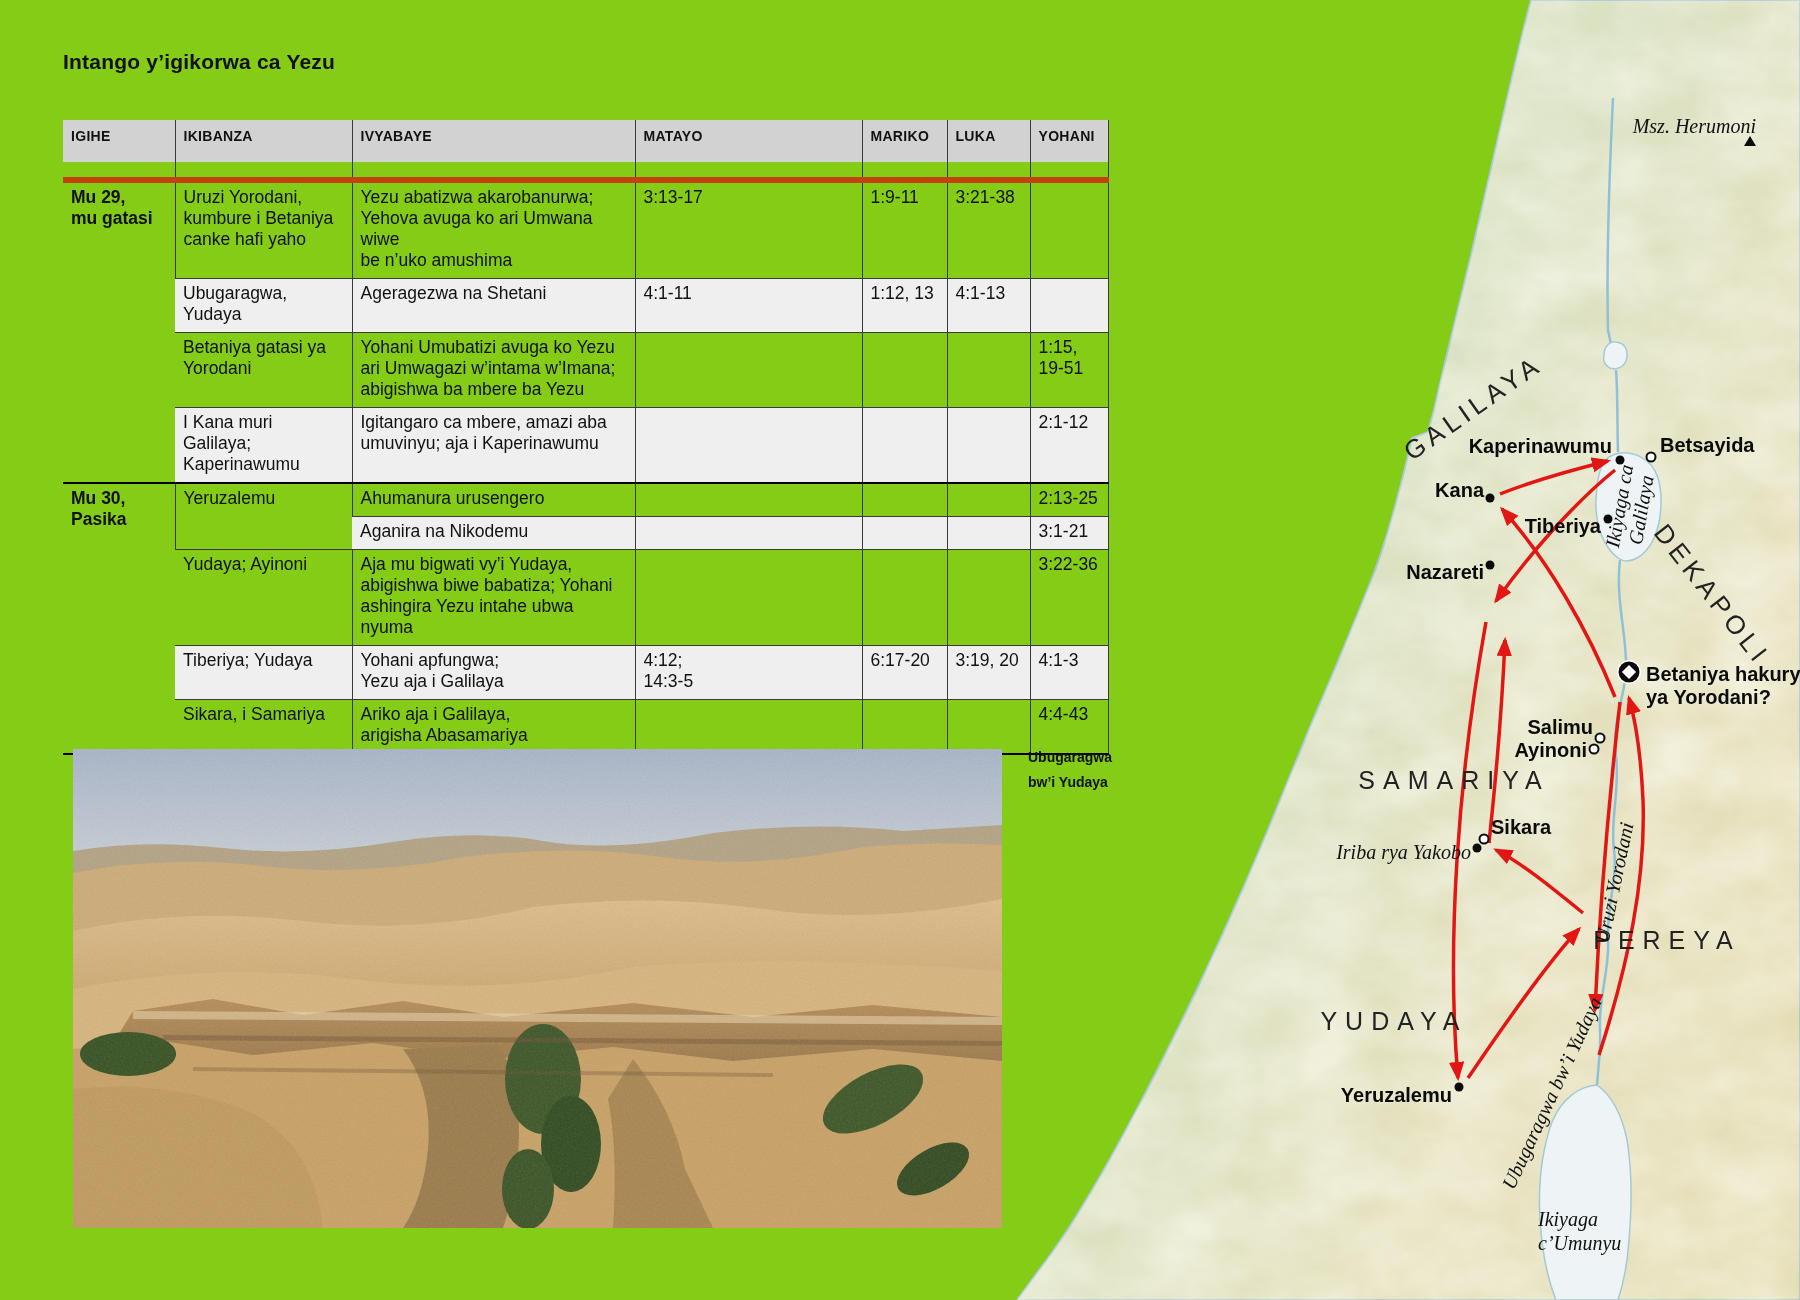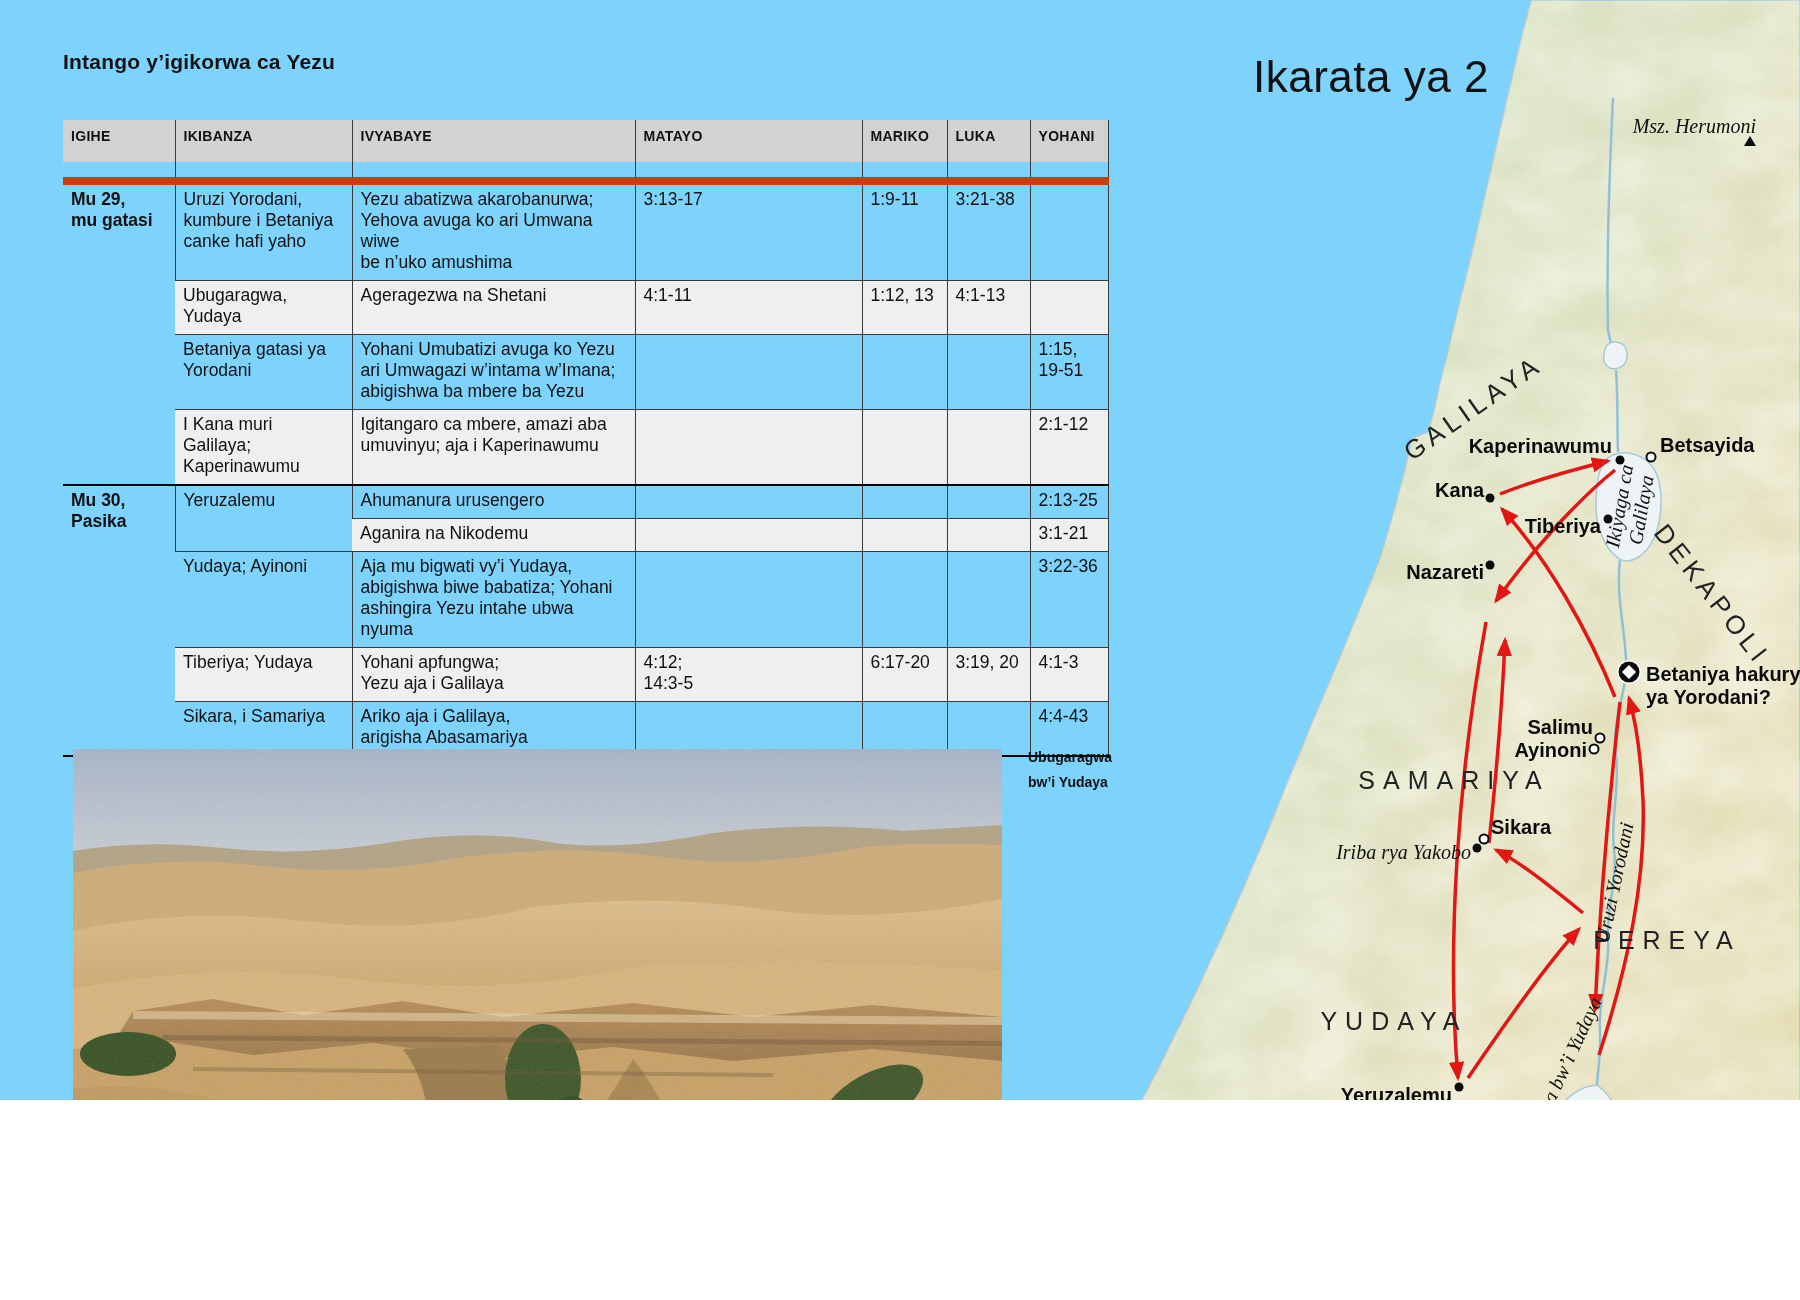--- a/index.html
+++ b/index.html
@@ -1,49 +1,48 @@
 <!DOCTYPE html>
 <html><head>
 <meta charset="utf-8">
 <style>
   html,body{margin:0;padding:0;background:#fff;}
-  .page{position:relative;width:1800px;height:1100px;background:#7dd3fc;overflow:hidden;
+  .page{position:relative;width:1800px;height:1300px;background:#84cc16;overflow:hidden;
         font-family:"Liberation Sans",sans-serif;color:#111;}
   .table-title{position:absolute;left:63px;top:50px;font-size:21px;font-weight:bold;letter-spacing:.2px;}
   .map-title{position:absolute;left:1253px;top:52px;font-size:44px;font-weight:500;letter-spacing:.5px;}
   table.gospel{position:absolute;left:63px;top:120px;width:1045px;border-collapse:collapse;
                table-layout:fixed;font-size:17.5px;line-height:21px;border-bottom:2px solid #000;}
   table.gospel th{background:#d2d2d2;font-size:14px;font-weight:bold;text-align:left;
                   padding:6px 8px 15px 8px;height:19px;letter-spacing:.3px;}
   table.gospel td{vertical-align:top;padding:4px 8px 7px 8px;}
   table.gospel th+th, table.gospel td+td{border-left:1px solid #3a3a3a;}
   table.gospel th:last-child, table.gospel td:last-child{border-right:1px solid #3a3a3a;}
   tr.spacer td{height:15px;padding:0;}
-  tr.first-row td{border-top:8px solid #c2410c;}
+  tr.first-row td{border-top:6px solid #c2410c;}
   tr.body-row td{border-top:1px solid #3a3a3a;}
   tr.section-row td{border-top:2px solid #000;}
   td.igihe{font-weight:bold;}
   td.shade{background:#efefef;}
   .pre{white-space:pre-line;}
   .photo-wrap{position:absolute;left:73px;top:749px;width:929px;height:479px;overflow:hidden;}
   .photo-caption{position:absolute;left:1028px;top:745px;font-size:14px;font-weight:600;
                  line-height:25px;white-space:pre-line;}
   svg text{font-family:"Liberation Sans",sans-serif;}
   .city-lbl{font-size:20px;font-weight:600;fill:#0b0b0b;}
   .region-lbl{font-size:25px;font-weight:500;fill:#222;letter-spacing:8px;}
   .region-lbl-diag{font-size:26px;font-weight:500;fill:#222;letter-spacing:5px;}
   .geo-lbl{font-family:"Liberation Serif",serif;font-style:italic;font-size:20px;fill:#101010;}
   .map-svg{position:absolute;left:1000px;top:0;}
 </style>
 </head>
 <body>
 <div class="page">
 
 <div class="table-title">Intango y’igikorwa ca Yezu</div>
-<div class="map-title">Ikarata ya 2</div>
 
 <table class="gospel">
   <colgroup>
     <col style="width:112px">
         <col style="width:177px">
         <col style="width:283px">
     <col style="width:227px">
         <col style="width:85px">
         <col style="width:83px">
         <col style="width:78px">

